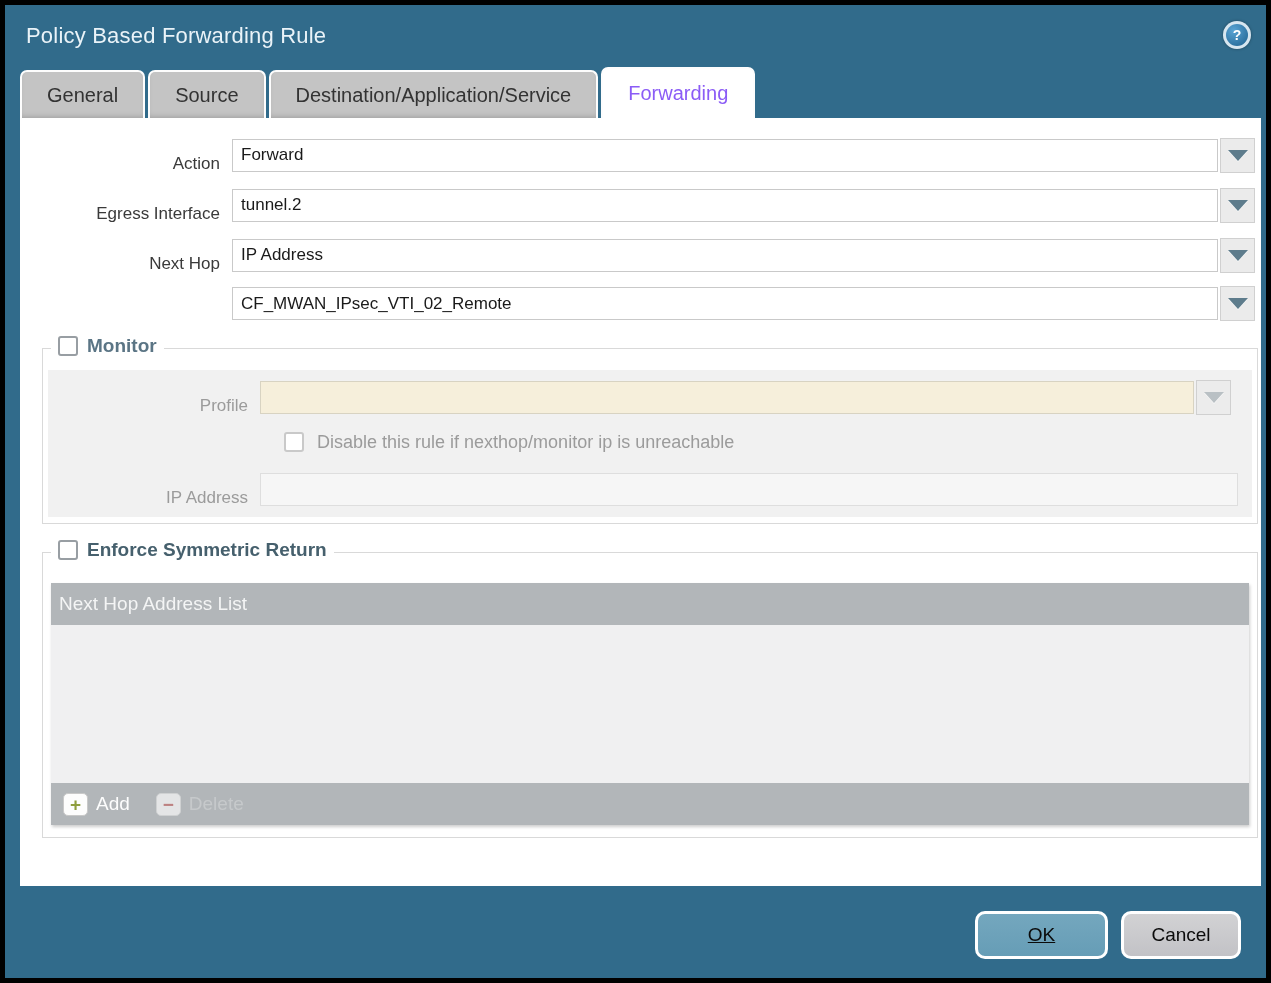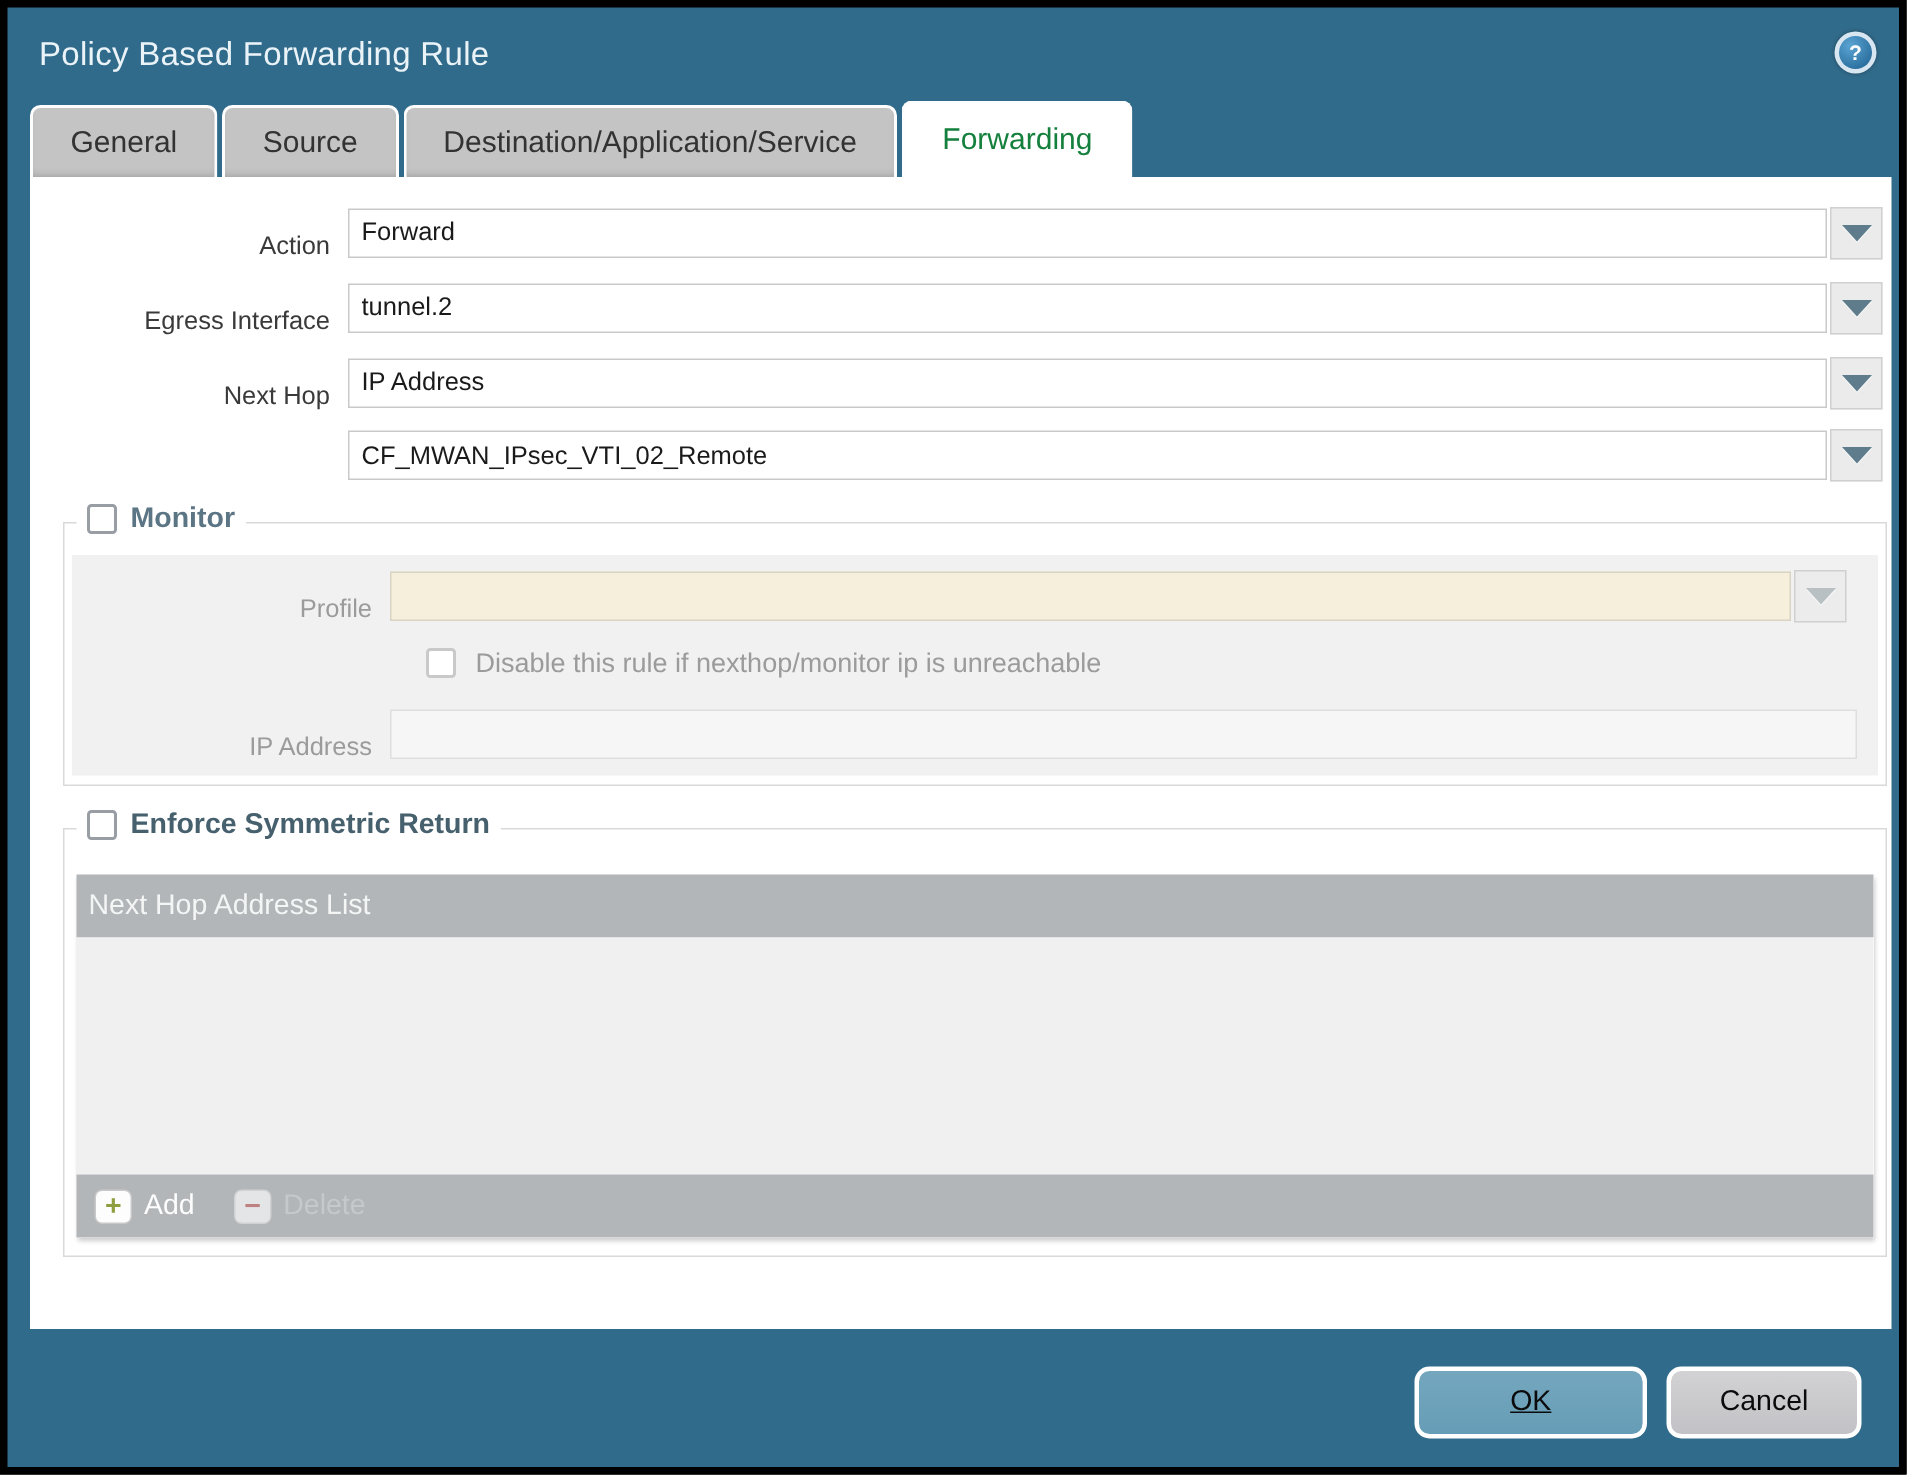--- a/index.html
+++ b/index.html
@@ -16,21 +16,21 @@
               background:#d7e6f0; display:flex; align-items:center; justify-content:center; cursor:pointer;
               box-shadow:0 0 3px rgba(0,0,0,.35); }
   .help-inner { width:22px; height:22px; border-radius:50%; background:radial-gradient(circle at 35% 30%, #5aa4d4, #1d608e);
                 color:#fff; font-size:14px; font-weight:bold; display:flex; align-items:center; justify-content:center; }
 
   
   .tabs { display:flex; align-items:flex-end; padding-left:15px; height:51px; position:relative; z-index:2; }
   .tab { background:#c4c4c4; border:2px solid #fdfdfd; border-bottom:none; border-radius:7px 7px 0 0;
          height:48px; display:flex; align-items:center; padding:3px 25px; margin-right:3px;
          font-size:20px; color:#333; cursor:pointer; box-shadow:inset 0 -4px 6px -4px rgba(0,0,0,.25); }
-  .tab.active { background:#fff; height:51px; box-shadow:none; color:#15803d;margin-top:24px; }
+  .tab.active { background:#fff; height:51px; box-shadow:none; color:#8b5cf6;margin-top:24px; }
 
   
   .content { background:#fff; margin:0 10px 0 15px; width:1241px; height:768px; position:relative;
              padding-top:18px; z-index:1; }
 
   .row { display:flex; align-items:center; margin:0 6px 12px 0; }
   .row-label { width:212px; text-align:right; padding-right:12px; font-size:17px; color:#3a3a3a; white-space:nowrap;margin-top:18px; }
   .field { flex:1; height:33px; border:1px solid #c9c9c9; background:#fff; font-size:17px; padding:0 8px;
            font-family:"Liberation Sans","DejaVu Sans",sans-serif; color:#1a1a1a; outline:none; }
   .dd-btn { width:35px; height:35px; margin-left:2px; background:#ebebeb; border:1px solid #d0d0d0;
@@ -74,22 +74,22 @@
   .tbl-btn-label { color:#fdfdfd; font-size:19px; }
   .tbl-btn-label.dim { color:#c6c9cb; }
 
   .schedule-row { margin-top:19px; }
 
   
   .footer-btns { position:absolute; right:25px; bottom:19px; display:flex; gap:13px; }
   .btn { height:48px; border-radius:10px; border:3px solid #fff; font-size:19px; color:#0b0b0b;
          display:flex; align-items:center; justify-content:center; cursor:pointer;
          font-family:"Liberation Sans","DejaVu Sans",sans-serif; }
-  .btn-ok { width:155px; background:linear-gradient(#74a7be,#669db6);text-decoration:underline; }
-  .btn-cancel { width:130px; background:linear-gradient(#d2d2d4,#c2c2c6);border-radius:10px; }
+  .btn-ok { width:133px; background:linear-gradient(#74a7be,#669db6);text-decoration:underline; }
+  .btn-cancel { width:120px; background:linear-gradient(#d2d2d4,#c2c2c6);border-radius:10px; }
 </style>
 </head>
 <body>
 
 <div class="screen">
   <div class="dialog">
 
     <div class="titlebar">
       <div class="title">Policy Based Forwarding Rule</div>
       <div class="help-btn">

